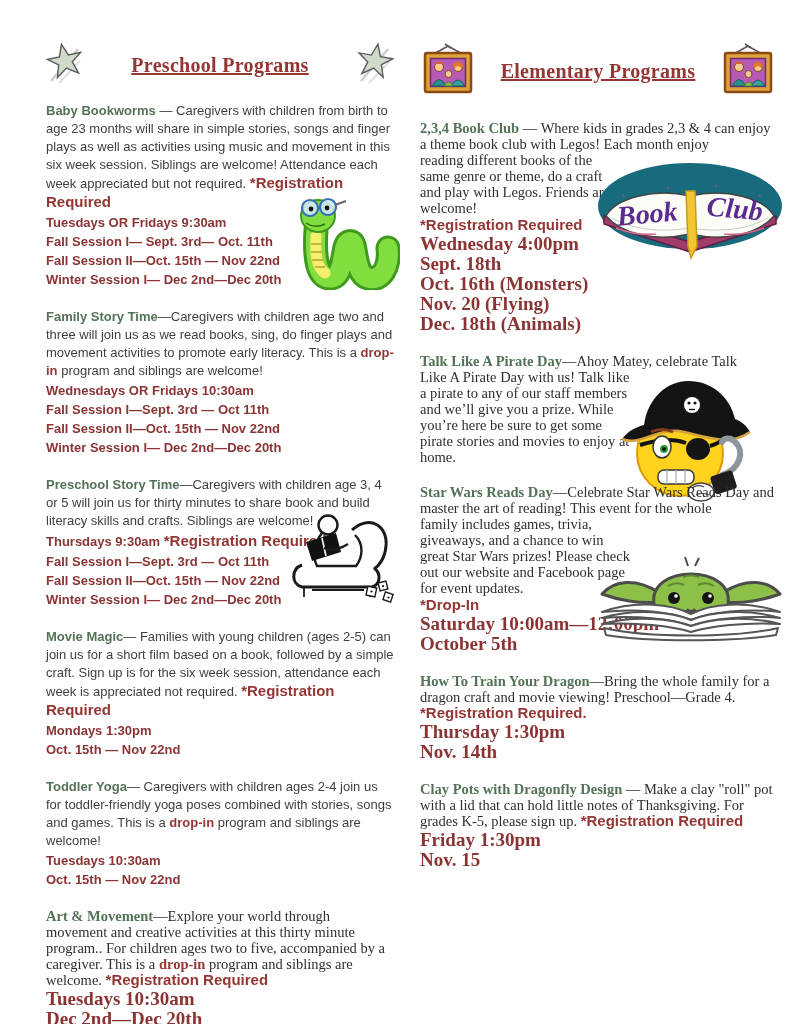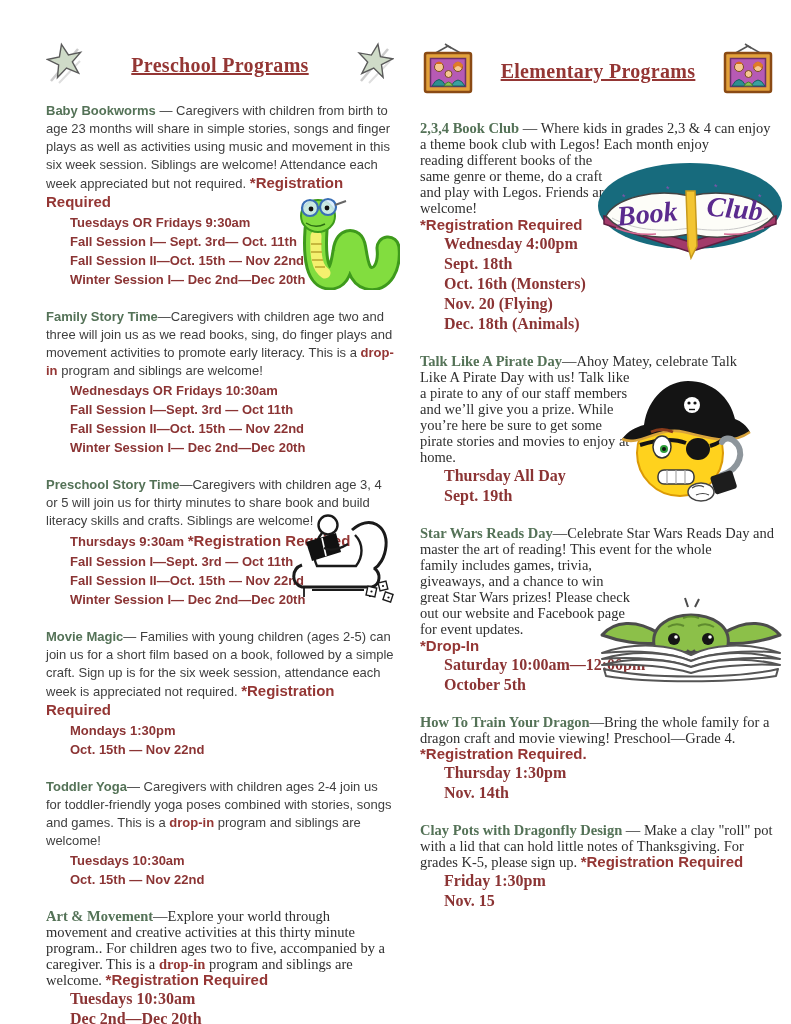--- a/index.html
+++ b/index.html
@@ -13,26 +13,26 @@
   .colhead h1{font-family:"Liberation Serif",serif;font-weight:bold;font-size:20px;color:#943634;
               text-decoration:underline;margin:8px;letter-spacing:.3px;white-space:nowrap;}
   .col-right .colhead{margin-bottom:20px;align-items:center;}
 
   .prog{position:relative;margin-bottom:19px;}
   .body{margin:0;font-family:"Liberation Sans",sans-serif;font-size:13px;line-height:18px;color:#3f3f3f;}
   .pname{font-weight:bold;color:#547257;}
   .hl{font-weight:bold;color:#943634;}
   .reg{font-family:"Liberation Sans",sans-serif;font-weight:bold;font-size:15px;color:#943634;}
   .regline{line-height:16px;margin-top:1px;}
-  .sched-list{margin-top:1px;margin-left:24px;}
+  .sched-list{margin-top:1px;}
   .sched-line{font-family:"Liberation Sans",sans-serif;font-weight:bold;font-size:13px;line-height:19px;color:#8b3434;}
 
   
   .col-right .body,.serif .body,.narrow{font-family:"Liberation Serif",serif;font-size:14.5px;line-height:16px;color:#2e2e2e;}
-  .col-right .sched-line,.serif .sched-line{font-family:"Liberation Serif",serif;font-size:16px;line-height:20px;}
+  .col-right .sched-line,.serif .sched-line{font-family:"Liberation Serif",serif;font-size:19px;line-height:20px;}
   .narrow{display:block;}
   .nw200{width:202px;}
   .nw210{width:212px;}
 
   .img{position:absolute;line-height:0;}
   .img-snake{right:-6px;top:84px;}
   .img-chair{right:0px;top:24px;}
   .img-bookclub{right:-8px;top:40px;}
   .img-pirate{right:24px;top:14px;}
   .img-yoda{right:-10px;top:52px;}
@@ -255,24 +255,20 @@
           <rect x="40" y="103" width="36" height="14" rx="6" fill="#ffffff" stroke="#3a3a3a" stroke-width="1.5"></rect>
           <path d="M49,103 v14 M58,103 v14 M67,103 v14" stroke="#aaaaaa" stroke-width="1.2"></path>
           <path d="M104,108 C122,102 128,84 116,74 C112,70 106,71 104,75" fill="none" stroke="#8e969c" stroke-width="6" stroke-linecap="round"></path>
           <rect x="94" y="106" width="23" height="19" rx="3" fill="#1d1d1d" transform="rotate(-18 105 115)"></rect>
           <ellipse cx="83" cy="125" rx="13" ry="9" fill="#ffffff" stroke="#444444" stroke-width="1.5"></ellipse>
           <path d="M74,121 q6,-4 12,-1 M78,128 q7,-3 13,0" stroke="#444444" stroke-width="1.2" fill="none"></path>
         </svg>
       </span>
       <p class="body"><b class="pname">Talk Like A Pirate Day</b><span>—</span><span>Ahoy Matey, celebrate Talk </span></p>
       <span class="narrow nw210">Like A Pirate Day with us!  Talk like a pirate to any of our staff members and we’ll give you a prize.  While you’re here be sure to get some pirate stories and movies to enjoy at home.</span>
-      <div class="sched-list">
-          <div class="sched-line">Thursday All Day</div>
-          <div class="sched-line">Sept. 19th</div>
-        </div>
     </section>
 
     <section class="prog">
       <span class="img img-yoda">
         <svg width="190" height="108" viewBox="0 0 190 108">
           <g fill="#8cc049" stroke="#4c4c4c" stroke-width="3" stroke-linejoin="round">
             <path d="M62,56 C40,42 18,44 6,58 C22,64 44,68 62,66 Z"></path>
             <path d="M128,56 C150,42 172,44 184,58 C168,64 146,68 128,66 Z"></path>
             <path d="M58,68 C52,28 138,28 132,68 C132,78 58,78 58,68 Z"></path>
           </g>

